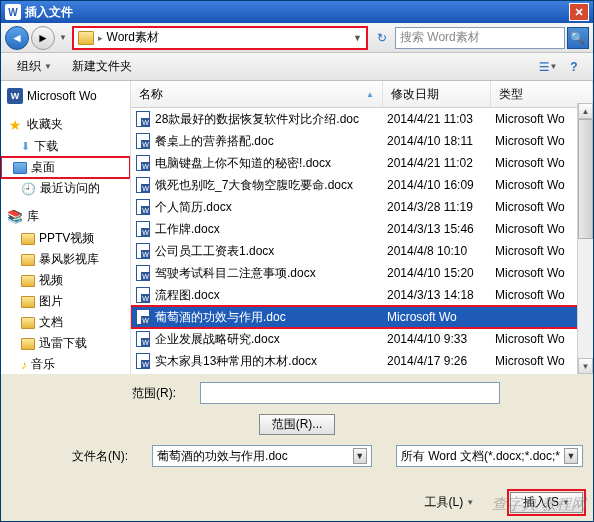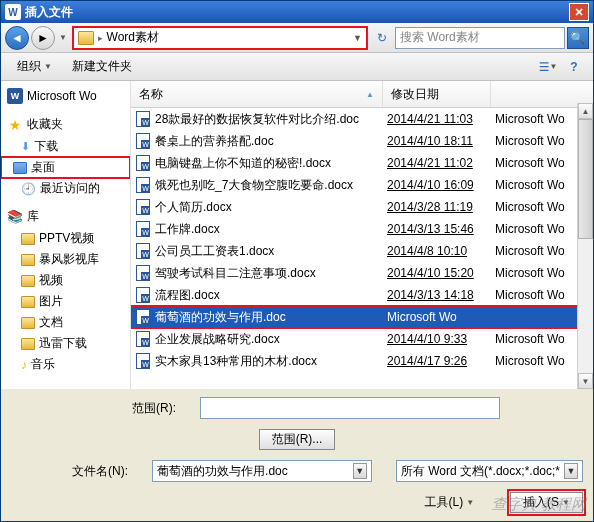--- a/index.html
+++ b/index.html
@@ -54,21 +54,21 @@
 .col-type { flex: 1; }
 .col .sort { font-size: 8px; color: #5b9bd5; margin-left: auto; }
 
 .filelist { flex: 1; overflow-y: auto; }
 .filerow { display: flex; align-items: center; height: 22px; padding: 0 4px; cursor: pointer; }
 .filerow.selected { background: #1e5bb8; color: white; outline: 2px solid #e81123; outline-offset: -1px; }
 .filerow .ficon { width: 16px; height: 16px; margin-right: 4px; display: flex; align-items: center; justify-content: center; flex-shrink: 0; }
 .doc-icon { width: 14px; height: 16px; background: #fff; border: 1px solid #2b579a; position: relative; }
 .doc-icon::after { content: "W"; position: absolute; bottom: -1px; right: -1px; background: #2b579a; color: white; font-size: 7px; width: 9px; height: 9px; display: flex; align-items: center; justify-content: center; }
 .fname { width: 232px; white-space: nowrap; overflow: hidden; }
-.fdate { width: 108px; white-space: nowrap; text-decoration: underline; }
+.fdate { width: 108px; white-space: nowrap; }
 .ftype { flex: 1; white-space: nowrap; overflow: hidden; }
 
 .scrollbar { position: absolute; right: 0; top: 22px; bottom: 0; width: 16px; background: #f0f0f0; border-left: 1px solid #d0d0d0; }
 .sb-btn { height: 16px; background: linear-gradient(to bottom, #fdfdfd, #e0e0e0); border: 1px solid #c0c0c0; display: flex; align-items: center; justify-content: center; font-size: 8px; color: #555; }
 .sb-thumb { position: absolute; top: 16px; left: 0; right: 0; height: 120px; background: linear-gradient(to right, #e8e8e8, #d0d0d0); border: 1px solid #b0b0b0; }
 
 .bottom { background: #ece9d8; padding: 8px 10px; display: flex; flex-direction: column; gap: 10px; }
 .brow { display: flex; align-items: center; gap: 24px; }
 .blabel { text-align: right; }
 .binput { height: 22px; background: #fff; border: 1px solid #7f9db9; padding: 0 4px; display: flex; align-items: center; }
@@ -178,20 +178,21 @@
       </div>
     </div>
 
     <div class="filepane">
       <div class="columns">
         <div class="col col-name">
             <span>名称</span>
             <span class="sort">▲</span>
           </div>
         <div class="col col-date">修改日期</div>
+        <div class="col col-type">类型</div>
       </div>
       <div class="filelist" id="filelist">
           <div class="filerow">
             <span class="ficon">
               <span class="doc-icon"></span>
             </span>
             <span class="fname">28款最好的数据恢复软件对比介绍.doc</span>
             <span class="fdate">2014/4/21 11:03</span>
             <span class="ftype">Microsoft Wo</span>
           </div>
@@ -303,21 +304,21 @@
       <span class="blabel" style="width:120px;">文件名(N):</span>
       <div class="bcombo" style="width:225px;">
         <span>葡萄酒的功效与作用.doc</span>
         <span class="arrow">▼</span>
       </div>
       <div class="bcombo" style="flex:1;">
         <span style="white-space:nowrap;overflow:hidden;">所有 Word 文档(*.docx;*.doc;*</span>
         <span class="arrow">▼</span>
       </div>
     </div>
-    <div class="brow" style="justify-content:flex-end;">
+    <div class="brow" style="justify-content:flex-end;margin-top:15px;">
       <div class="bbtn" style="border:none;background:transparent;">
         <span>工具(L)</span>
         <span class="tb-arrow">▼</span>
       </div>
       <div class="bbtn highlighted">
         <span>插入(S</span>
         <span class="tb-arrow">▼</span>
       </div>
     </div>
   </div>

